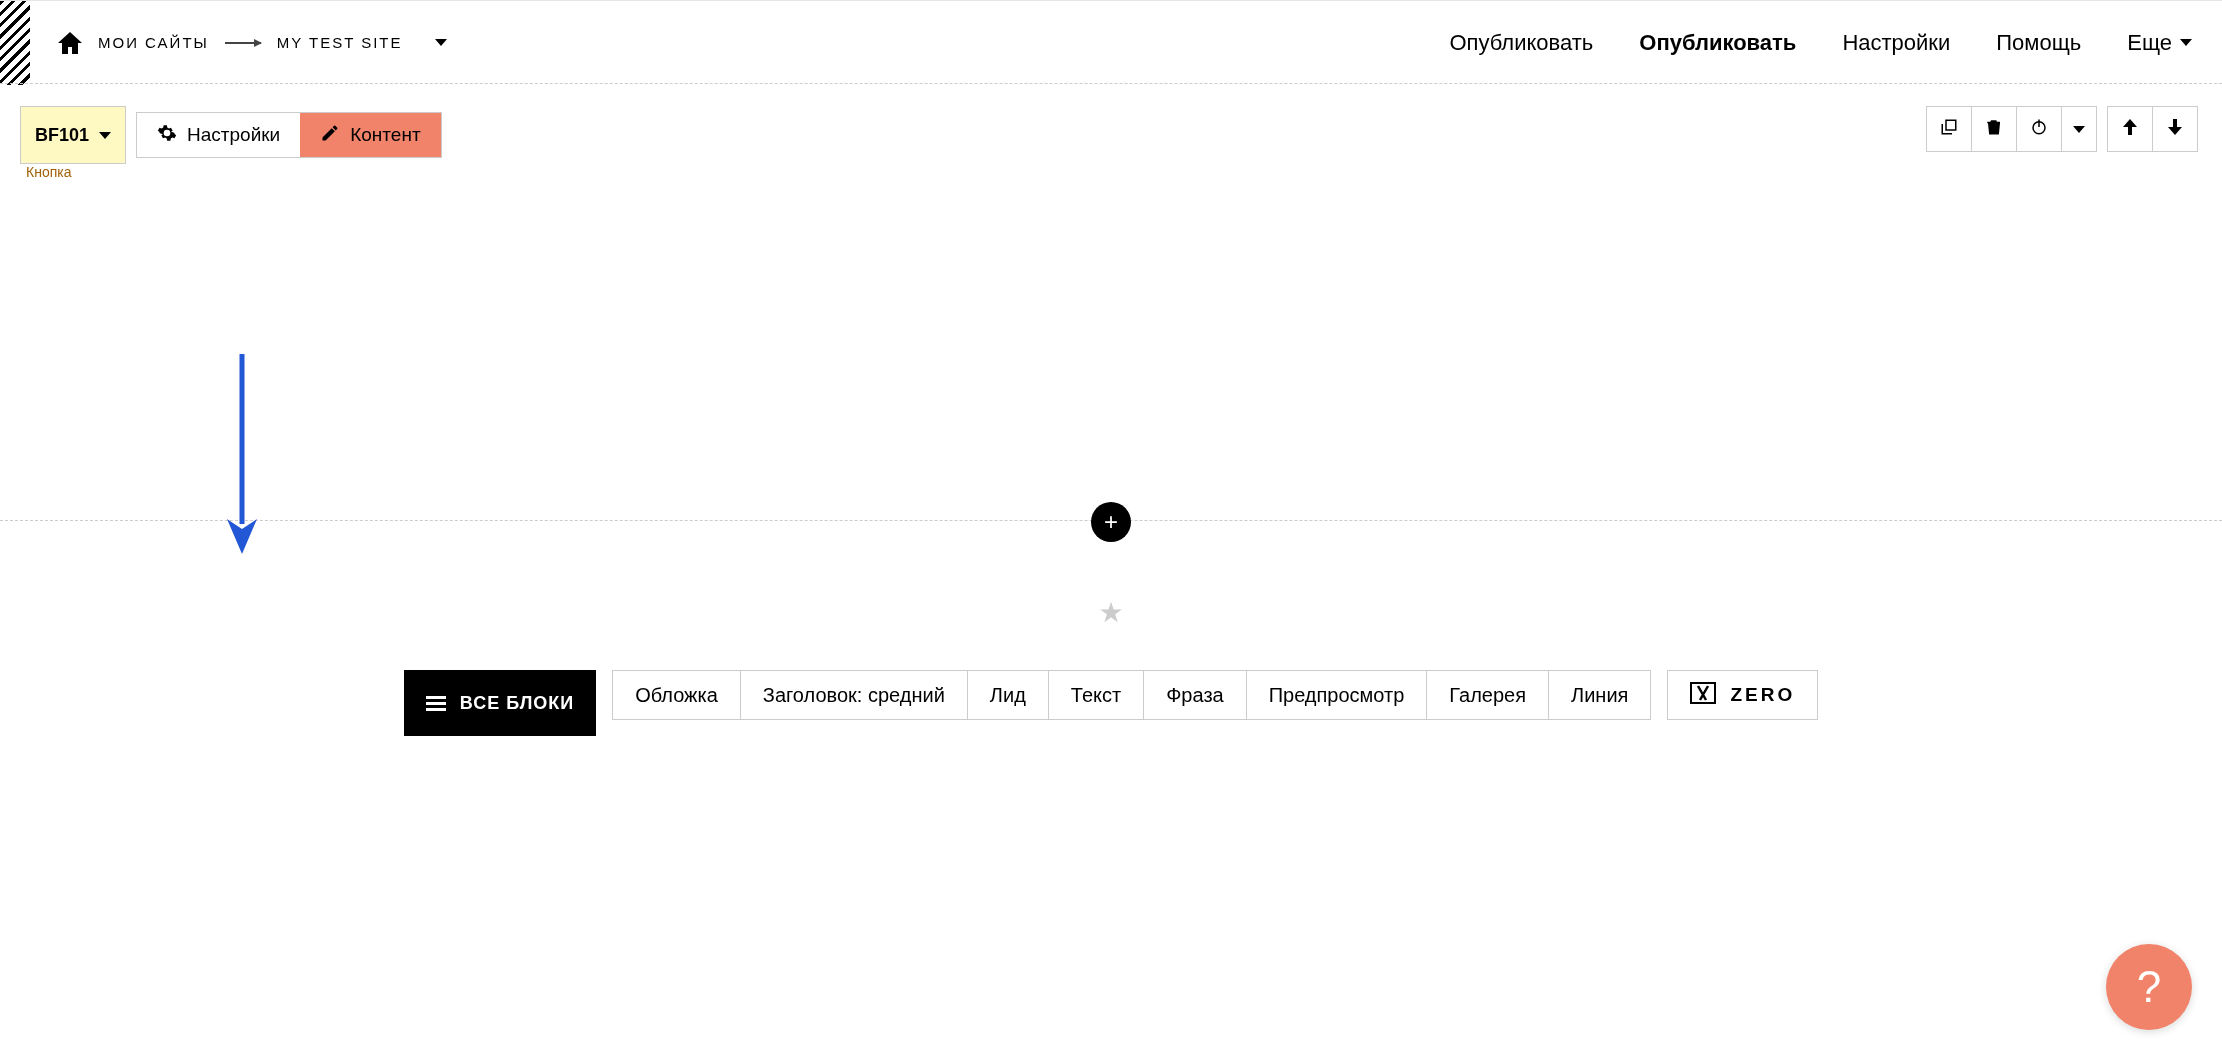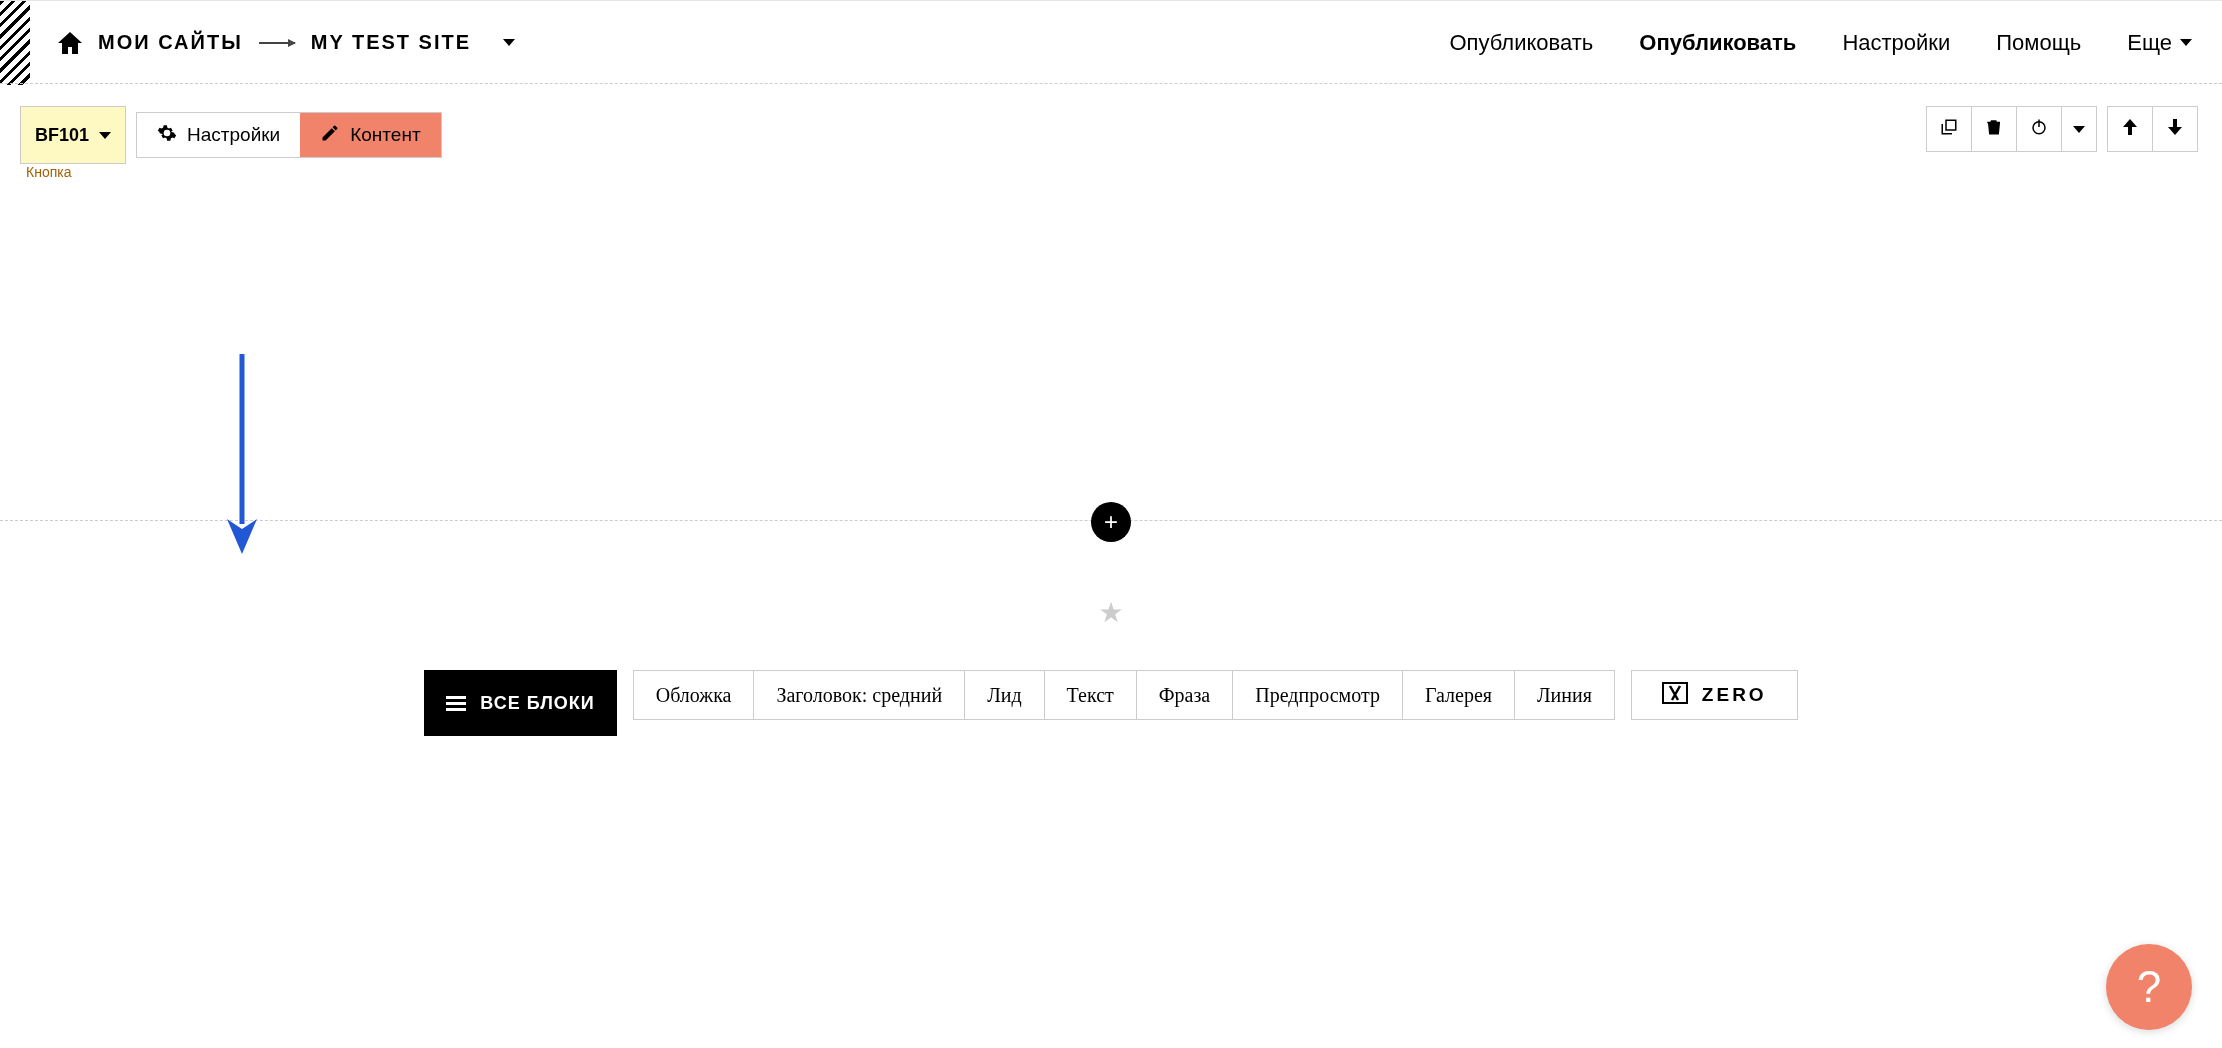--- a/index.html
+++ b/index.html
@@ -22,21 +22,21 @@
   }
   .logo-strip {
     width: 30px;
     height: 84px;
     background: repeating-linear-gradient(135deg, #000 0 3px, #fff 3px 8px);
     flex-shrink: 0;
   }
   .crumbs { display: flex; align-items: center; gap: 16px; padding-left: 28px; }
   .home-ico svg { display: block; }
   .crumb-link {
-    font-size: 20px; font-weight: 700; letter-spacing: 2px; color: #000; text-transform: uppercase;
+    font-size: 15px; font-weight: 400; letter-spacing: 2px; color: #000; text-transform: uppercase;
   }
   .arrow-long { width: 36px; height: 2px; position: relative; background: #444; }
   .arrow-long::after {
     content: ""; position: absolute; right: -1px; top: -3px;
     border-left: 8px solid #444; border-top: 4px solid transparent; border-bottom: 4px solid transparent;
   }
   .caret-down {
     width: 0; height: 0; border-left: 6px solid transparent; border-right: 6px solid transparent; border-top: 7px solid #000;
     display: inline-block;
   }
@@ -108,25 +108,25 @@
   .all-blocks-btn {
     background: #000; color: #fff; height: 66px; padding: 0 22px;
     display: flex; align-items: center; gap: 14px;
     font-size: 18px; font-weight: 800; letter-spacing: 1px;
   }
   .burger { display: flex; flex-direction: column; gap: 3px; }
   .burger span { width: 20px; height: 3px; background: #fff; display: block; }
   .block-cats { display: flex; }
   .block-cat {
     border: 1px solid #ccc; height: 50px; padding: 0 22px; display: flex; align-items: center;
-    font-size: 20px; background: #fff; margin-left: -1px; font-family: Liberation Serif, serif;
+    font-size: 20px; background: #fff; margin-left: -1px;
   }
   .block-cat:first-child { margin-left: 0; }
   .zero-btn {
-    border: 1px solid #ccc; height: 50px; padding: 0 30px; display: flex; align-items: center; gap: 14px;
+    border: 1px solid #ccc; height: 50px; padding: 0 22px; display: flex; align-items: center; gap: 14px;
     font-size: 19px; font-weight: 800; letter-spacing: 3px; background: #fff;
   }
 
   .help-fab {
     position: fixed; right: 30px; bottom: 18px;
     width: 86px; height: 86px; border-radius: 50%; background: #f0836a;
     display: flex; align-items: center; justify-content: center;
     color: #fff; font-size: 44px; box-shadow: 0 2px 8px rgba(0,0,0,0.15);
   }
 </style>

